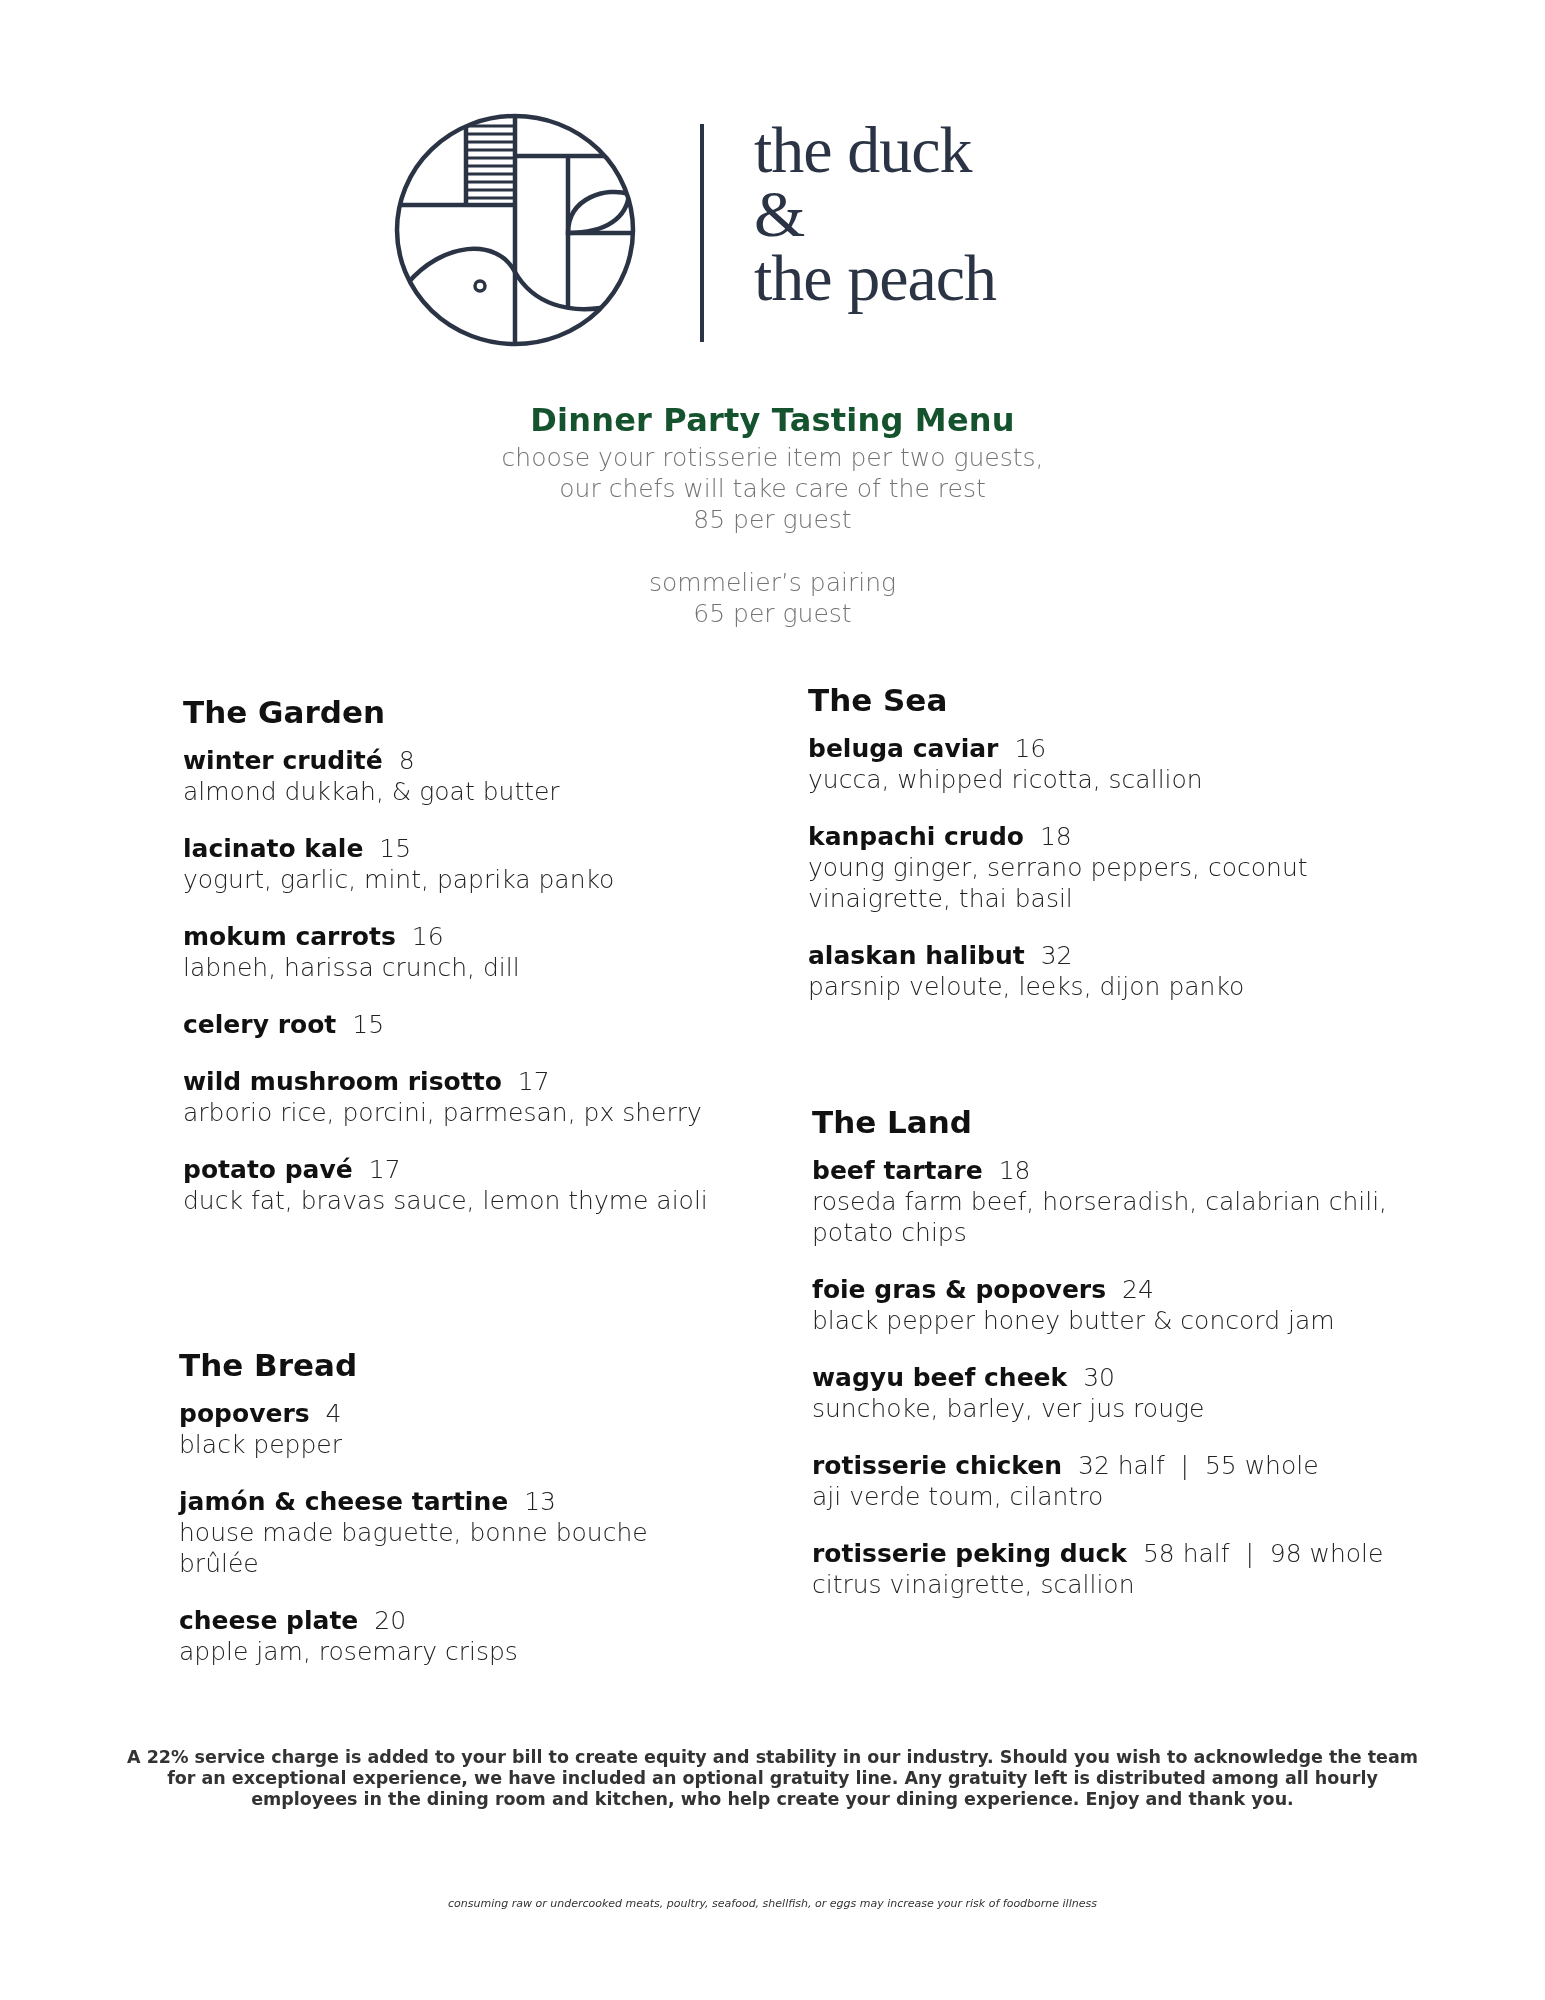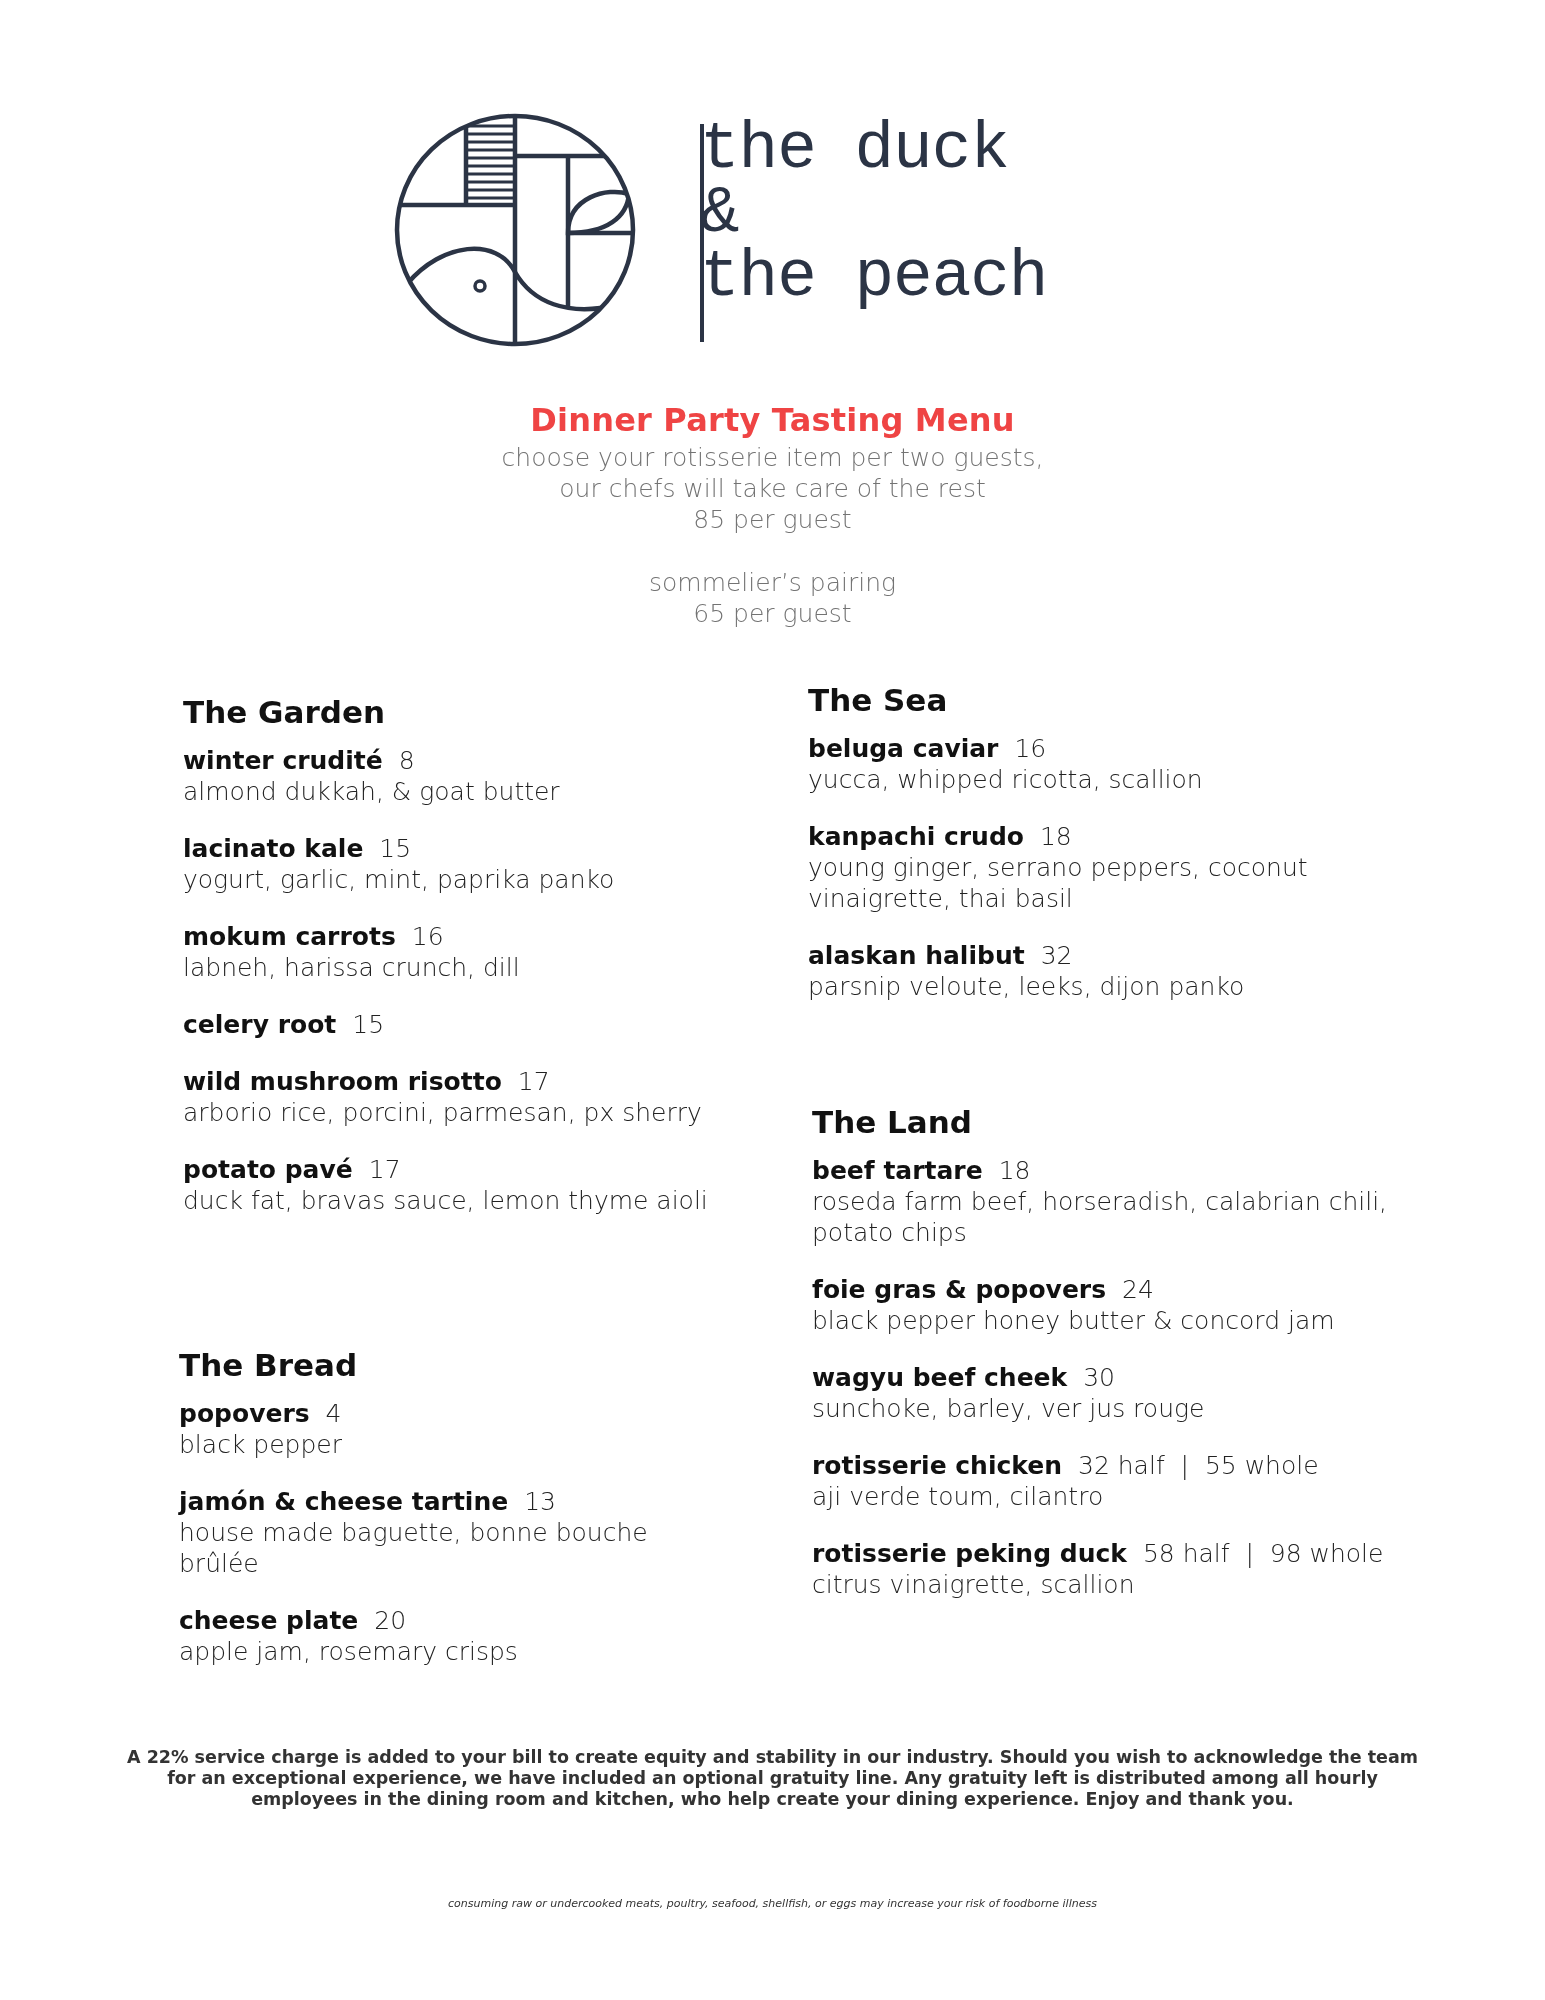--- a/index.html
+++ b/index.html
@@ -3,27 +3,27 @@
 <meta charset="utf-8">
 <style>
   html, body { margin:0; padding:0; background:#ffffff; }
   body { width:1545px; height:2000px; position:relative; overflow:hidden;
          font-family:"DejaVu Sans", sans-serif; color:#111; }
   .abs { position:absolute; }
 
   
   #logo-mark { left:392px; top:112px; width:246px; height:236px; }
   #logo-divider { left:700px; top:124px; width:4px; height:218px; background:#2b3445; }
-  #wordmark { left:700px; top:118px; color:#2b3445; font-family:Liberation Mono, monospace;
+  #wordmark { left:754px; top:118px; color:#2b3445; font-family:Liberation Serif, serif;
               font-weight:200; font-size:66px; line-height:64px; letter-spacing:-1px; }
   #wordmark div { white-space:nowrap; }
 
   
   #intro { left:0; width:1545px; top:398px; text-align:center; }
-  #intro .title { font-weight:bold; font-size:32px; line-height:44px; color:#ef4444; letter-spacing:0.2px; }
+  #intro .title { font-weight:bold; font-size:32px; line-height:44px; color:#14532d; letter-spacing:0.2px; }
   #intro .sub { font-weight:200; font-size:25px; line-height:31px; color:#737373; }
   #intro .gap { height:32px; }
 
   
   .section { position:absolute; }
   .section h2 { margin:0 0 14px 0; font-size:31px; line-height:40px; font-weight:bold; color:#111; }
   .item { margin:0 0 27px 0; }
   .item .name-row { font-size:25px; line-height:30px; white-space:nowrap; }
   .item .name { font-weight:bold; color:#111; }
   .item .price { font-weight:200; color:#222; margin-left:16px; }

